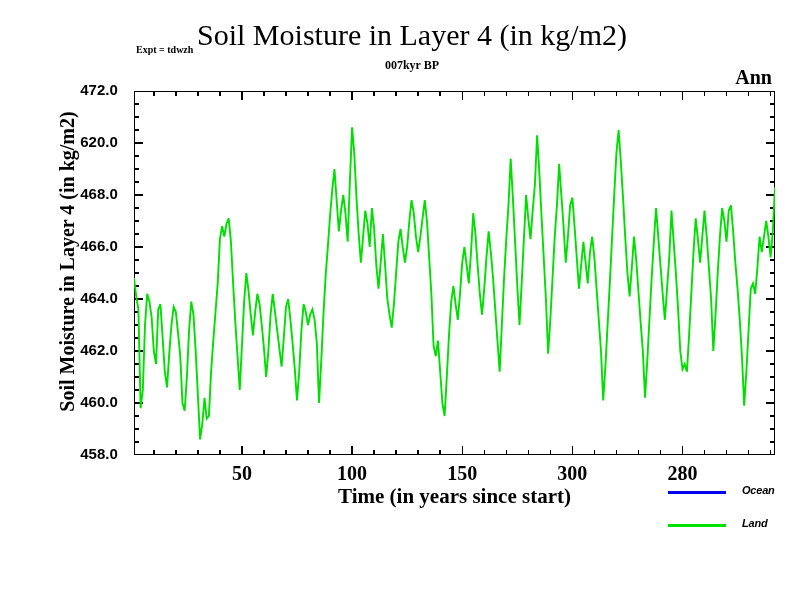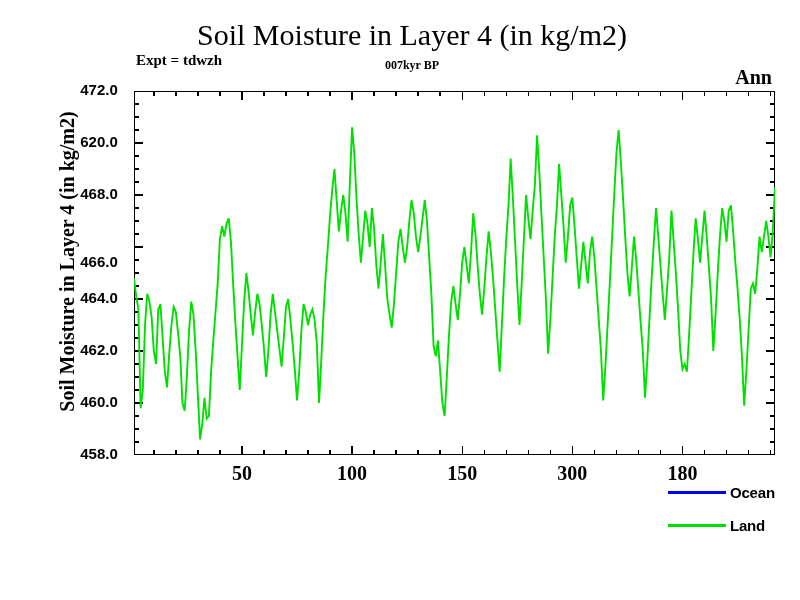--- a/index.html
+++ b/index.html
@@ -37,23 +37,23 @@
     top: 58px;
     width: 800px;
     text-align: center;
     font-family: "Liberation Serif", serif;
     font-size: 12px;
     font-weight: bold;
   }
   .expt {
     position: absolute;
     left: 124px;
-    top: 52px;
-    font-family: "Liberation Serif", serif;
-    font-size: 15px;
+    top: 44px;
+    font-family: "Liberation Serif", serif;
+    font-size: 10px;
     font-weight: bold;
   }
   .corner-right {
     position: absolute;
     right: 28px;
     top: 66px;
     font-family: "Liberation Serif", serif;
     font-size: 20px;
     font-weight: bold;
   }
@@ -151,59 +151,61 @@
   }
   .legend-swatch {
     position: absolute;
     left: 6px;
     top: 7px;
     width: 58px;
     height: 3px;
   }
   .legend-label {
     position: absolute;
-    left: 68px;
+    left: 80px;
     top: 0px;
     font-family: "Liberation Sans", sans-serif;
-    font-size: 15px;
+    font-size: 11px;
     font-weight: bold;
     letter-spacing: -0.2px;
+    font-style: italic;
   }
 </style>
 </head>
 <body>
 
 <div id="root">
 
   <div class="title">Soil Moisture in Layer 4 (in kg/m2)</div>
   <div class="subtitle">007kyr BP</div>
   <div class="expt">Expt = tdwzh</div>
   <div class="corner-right">Ann</div>
 
   <div id="ylabels">
       <div class="ylabel-text" style="top: 445px;">458.0</div>
       <div class="ylabel-text" style="top: 393px;">460.0</div>
       <div class="ylabel-text" style="top: 341px;">462.0</div>
       <div class="ylabel-text" style="top: 289px;">464.0</div>
-      <div class="ylabel-text" style="top: 253px;">466.0</div>
+      <div class="ylabel-text" style="top: 237px;">466.0</div>
       <div class="ylabel-text" style="top: 185px;">468.0</div>
       <div class="ylabel-text" style="top: 133px;">620.0</div>
       <div class="ylabel-text" style="top: 81px;">472.0</div>
     </div>
   <div id="xlabels">
       <div class="xlabel-text" style="left: 199.935px;">50</div>
       <div class="xlabel-text" style="left: 310.072px;">100</div>
       <div class="xlabel-text" style="left: 420.21px;">150</div>
       <div class="xlabel-text" style="left: 530.347px;">300</div>
-      <div class="xlabel-text" style="left: 640.485px;">180</div>
+      <div class="xlabel-text" style="left: 640.485px;">280</div>
     </div>
 
   <div id="axis-title-y-wrap" style="position:absolute;left:0;top:0;width:1px;height:1px;">
     <div id="axis-title-y">Soil Moisture in Layer 4 (in kg/m2)</div>
   </div>
+  <div id="axis-title-x">Time (in years since start)</div>
 
   <div id="plot-area">
     <div id="frame"></div>
     <svg id="series-svg" viewBox="0 0 641 364" preserveAspectRatio="none">
         <line x1="19.824742268041238" y1="364" x2="19.824742268041238" y2="359" stroke="#000" stroke-width="1.4" shape-rendering="crispEdges"></line>
         <line x1="19.824742268041238" y1="0" x2="19.824742268041238" y2="5" stroke="#000" stroke-width="1.4" shape-rendering="crispEdges"></line>
         <line x1="41.85223367697595" y1="364" x2="41.85223367697595" y2="359" stroke="#000" stroke-width="1.4" shape-rendering="crispEdges"></line>
         <line x1="41.85223367697595" y1="0" x2="41.85223367697595" y2="5" stroke="#000" stroke-width="1.4" shape-rendering="crispEdges"></line>
         <line x1="63.87972508591066" y1="364" x2="63.87972508591066" y2="359" stroke="#000" stroke-width="1.4" shape-rendering="crispEdges"></line>
         <line x1="63.87972508591066" y1="0" x2="63.87972508591066" y2="5" stroke="#000" stroke-width="1.4" shape-rendering="crispEdges"></line>

